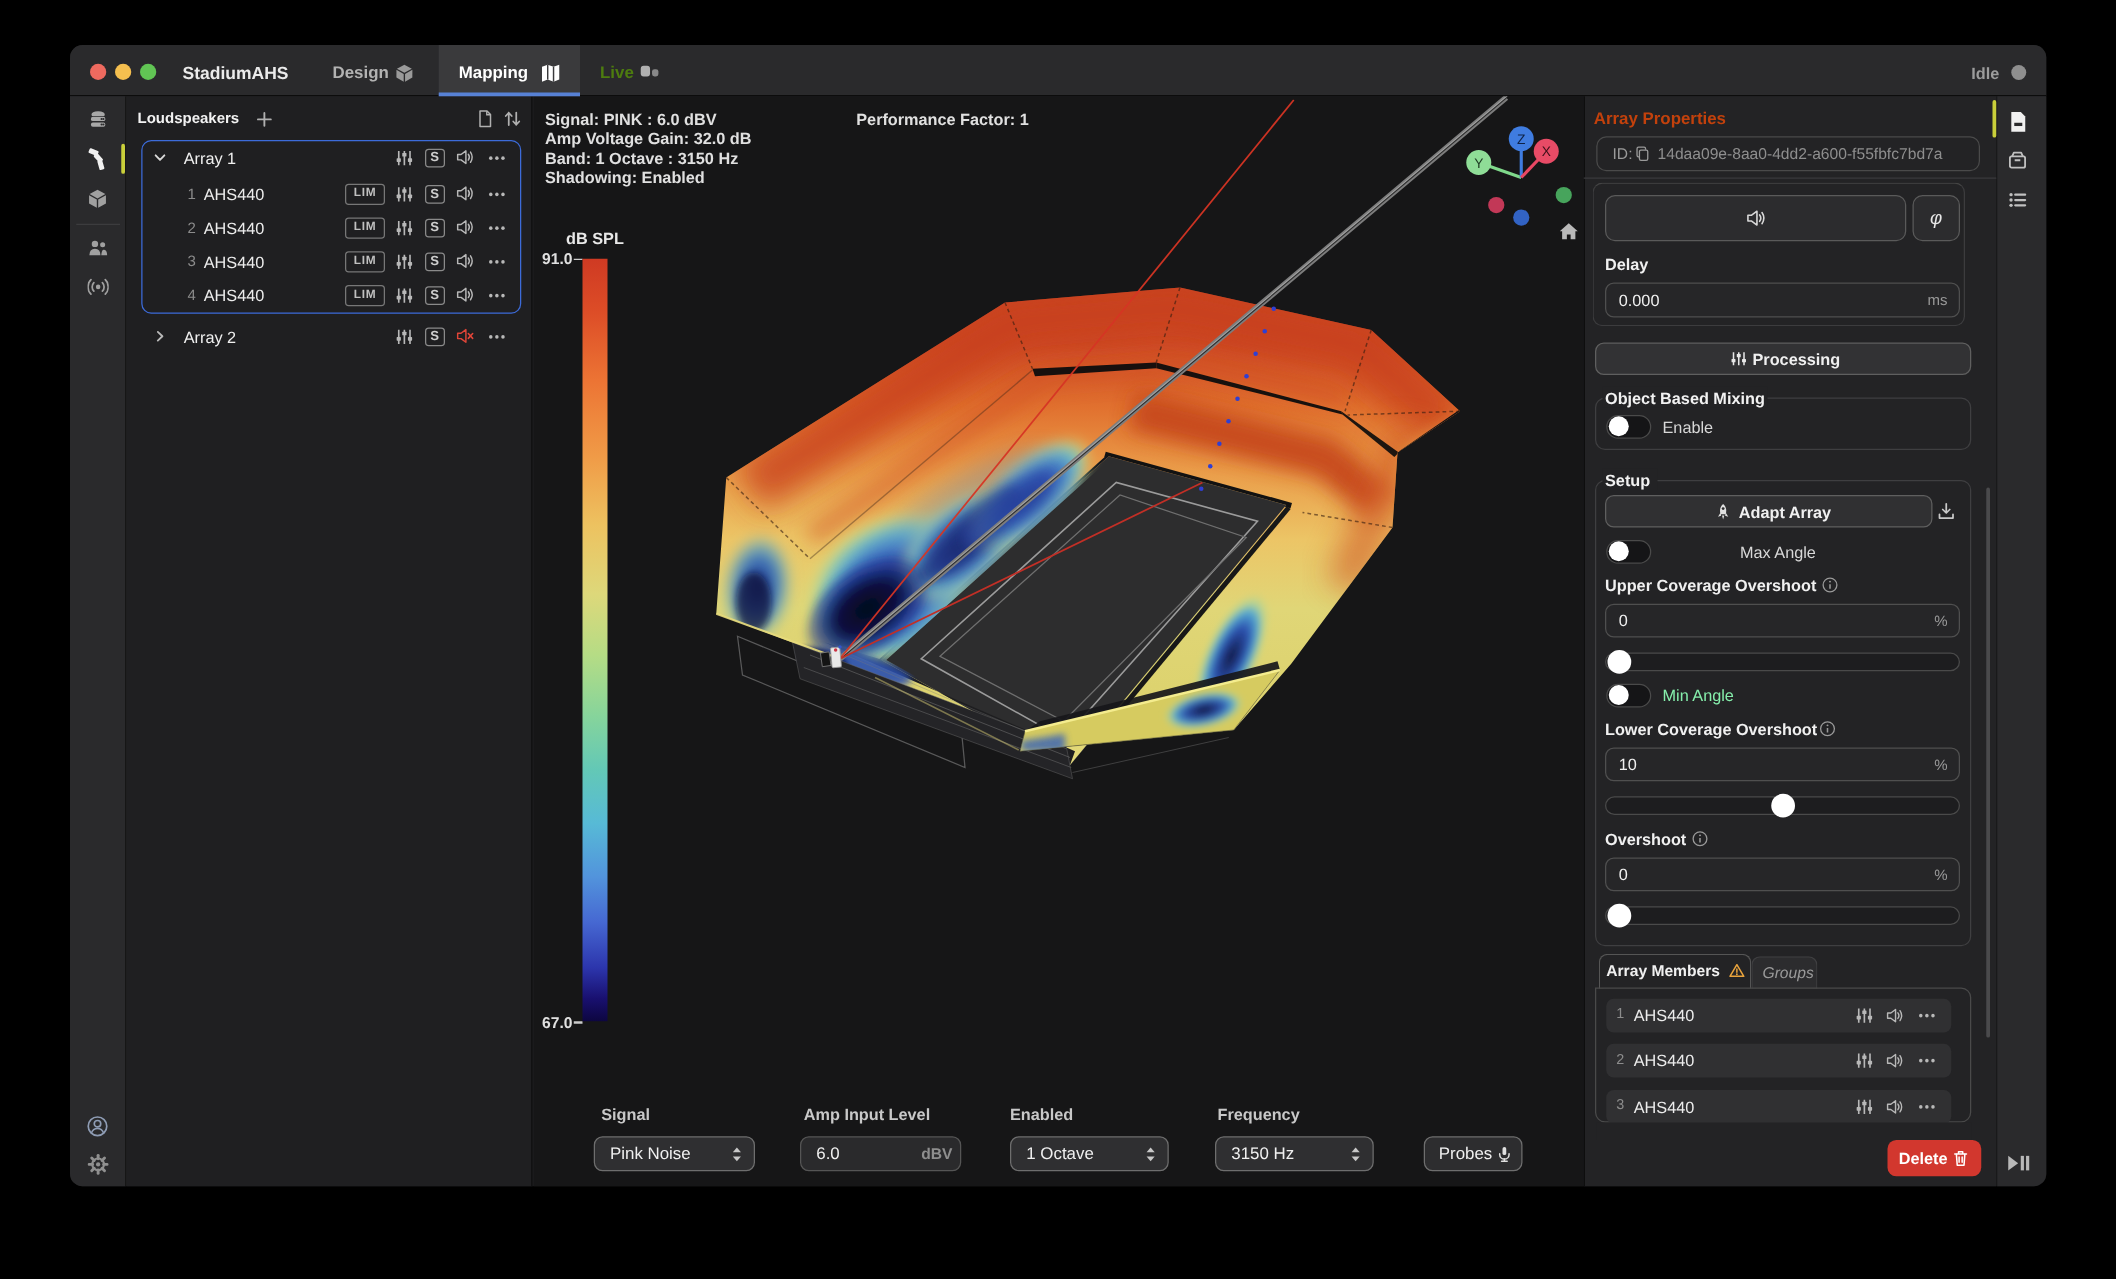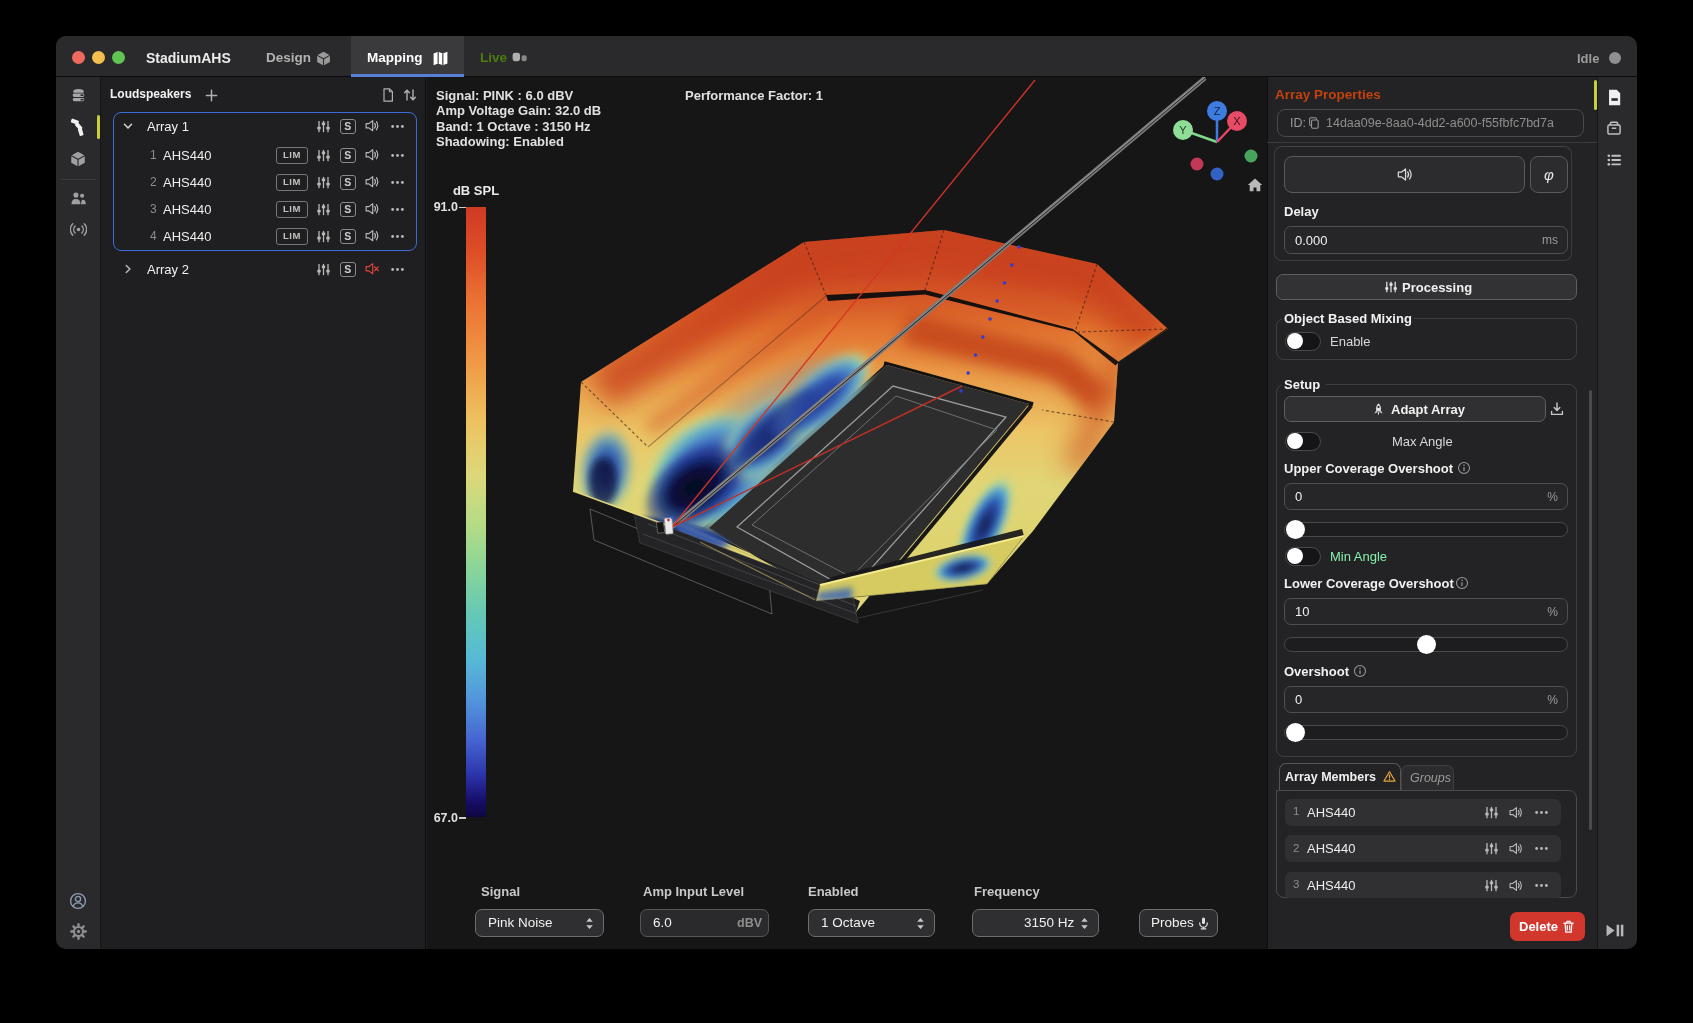--- a/index.html
+++ b/index.html
@@ -326,21 +326,21 @@
 <div style="position:absolute;left:702px;width:60px;top:912.75px;height:20.5px;line-height:20.5px;font-size:12.5px;color:#8e8e8e;font-weight:700;white-space:nowrap;text-align:right;">dBV</div>
 <div style="position:absolute;left:808px;top:909px;width:127px;height:28px;background:#2f2f31;border:1px solid #6e6e6e;border-radius:7px;"></div>
 <div style="position:absolute;left:821px;top:912.25px;height:21.5px;line-height:21.5px;font-size:13.5px;color:#f0f0f0;font-weight:400;white-space:nowrap;">1 Octave</div>
 <svg style="position:absolute;left:913.5px;top:916.5px;" width="13" height="13" viewBox="0 0 8 12" fill="none" xmlns="http://www.w3.org/2000/svg">
     <g fill="#c8c8c8">
       <path d="M1 4.4 L4 1 L7 4.4 Z"></path>
       <path d="M1 7.6 L4 11 L7 7.6 Z"></path>
     </g>
   </svg>
 <div style="position:absolute;left:972px;top:909px;width:127px;height:28px;background:#2f2f31;border:1px solid #6e6e6e;border-radius:7px;"></div>
-<div style="position:absolute;left:985px;top:912.25px;height:21.5px;line-height:21.5px;font-size:13.5px;color:#f0f0f0;font-weight:400;white-space:nowrap;margin-left:39px;">3150 Hz</div>
+<div style="position:absolute;left:985px;top:912.25px;height:21.5px;line-height:21.5px;font-size:13.5px;color:#f0f0f0;font-weight:400;white-space:nowrap;">3150 Hz</div>
 <svg style="position:absolute;left:1077.5px;top:916.5px;" width="13" height="13" viewBox="0 0 8 12" fill="none" xmlns="http://www.w3.org/2000/svg">
     <g fill="#c8c8c8">
       <path d="M1 4.4 L4 1 L7 4.4 Z"></path>
       <path d="M1 7.6 L4 11 L7 7.6 Z"></path>
     </g>
   </svg>
 <div style="position:absolute;left:1139px;top:909px;width:79px;height:28px;background:#2d2d2f;border:1px solid #6e6e6e;border-radius:7px;"></div>
 <div style="position:absolute;left:1151px;top:912.25px;height:21.5px;line-height:21.5px;font-size:13.5px;color:#f0f0f0;font-weight:400;white-space:nowrap;">Probes</div>
 <svg style="position:absolute;left:1195.5px;top:915.5px;" width="15" height="15" viewBox="0 0 16 16" fill="none" xmlns="http://www.w3.org/2000/svg">
     <rect x="6.4" y="1.6" width="3.2" height="7" rx="1.6" fill="#e0e0e0"></rect>

